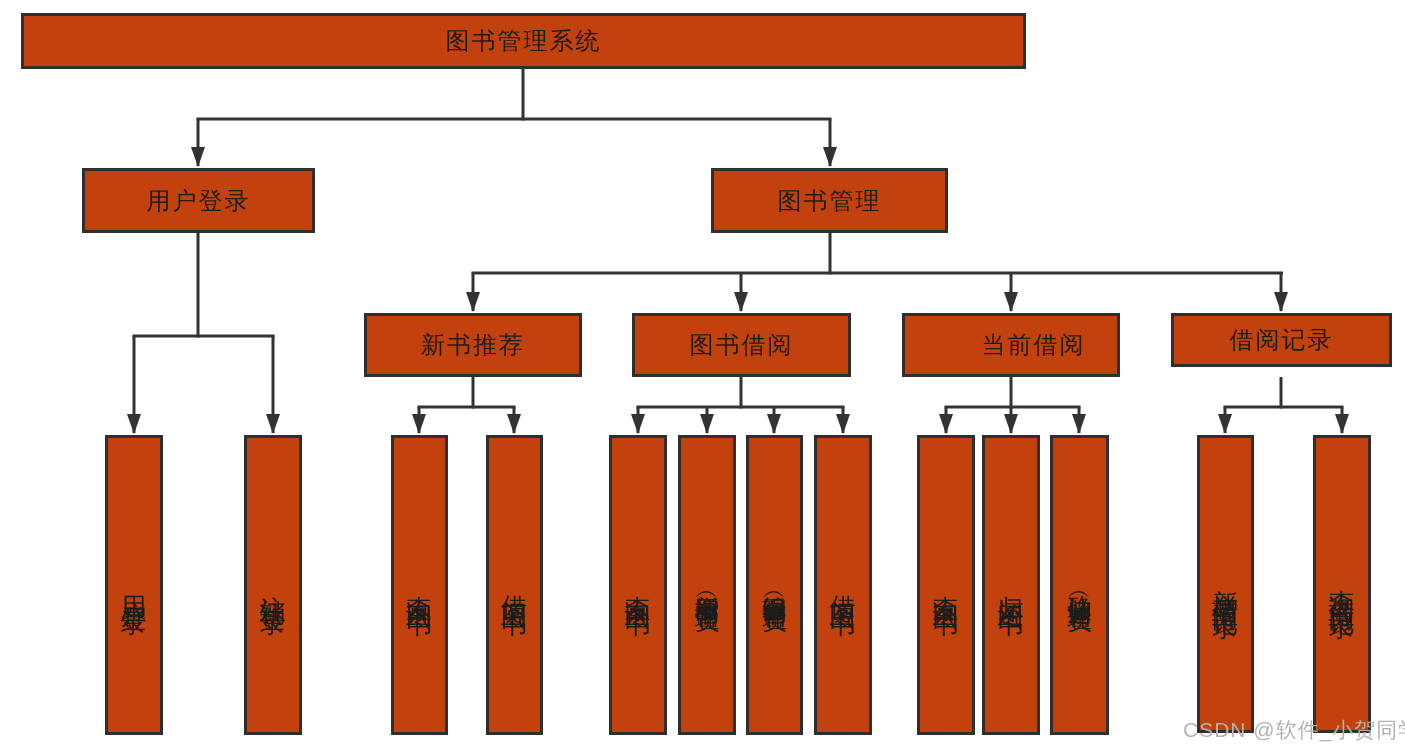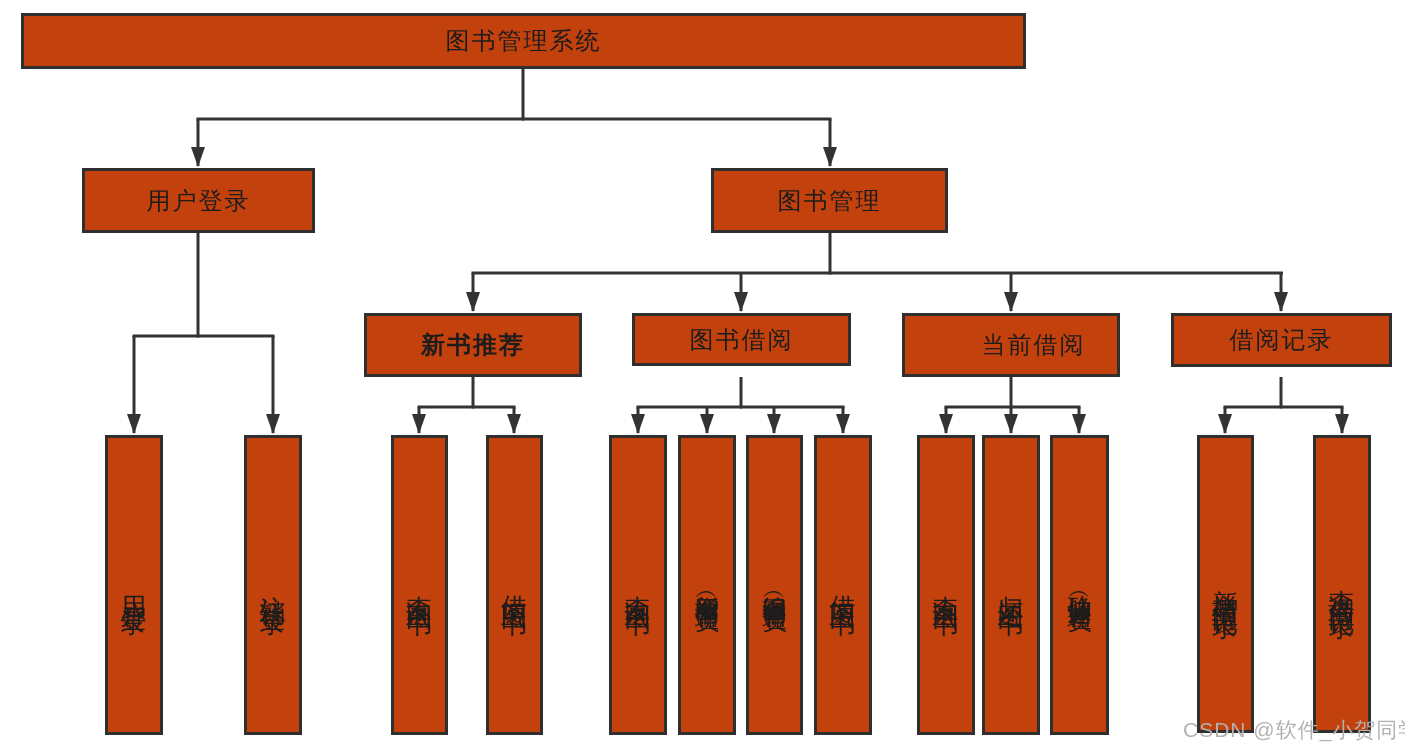--- a/index.html
+++ b/index.html
@@ -121,24 +121,24 @@
     <span class="label">图书管理系统</span>
   </div>
 
   <div class="box h" style="left:82px; top:168px; width:233px; height:65px;">
     <span class="label">用户登录</span>
   </div>
   <div class="box h" style="left:711px; top:168px; width:237px; height:65px;">
     <span class="label">图书管理</span>
   </div>
 
-  <div class="box h" style="left:364px; top:313px; width:218px; height:64px;font-weight:bold;">
+  <div class="box h" style="left:364px; top:313px; width:218px; height:64px;">
     <span class="label">新书推荐</span>
   </div>
-  <div class="box h" style="left:632px; top:313px; width:219px; height:53px;">
+  <div class="box h" style="left:632px; top:313px; width:219px; height:64px;">
     <span class="label">图书借阅</span>
   </div>
   <div class="box h" style="left:902px; top:313px; width:218px; height:64px;padding-left:45px;">
     <span class="label">当前借阅</span>
   </div>
   <div class="box h" style="left:1171px; top:313px; width:221px; height:54px;">
     <span class="label">借阅记录</span>
   </div>
 
   <div class="box v" style="left:105px; top:435px; width:58px; height:300px;">

